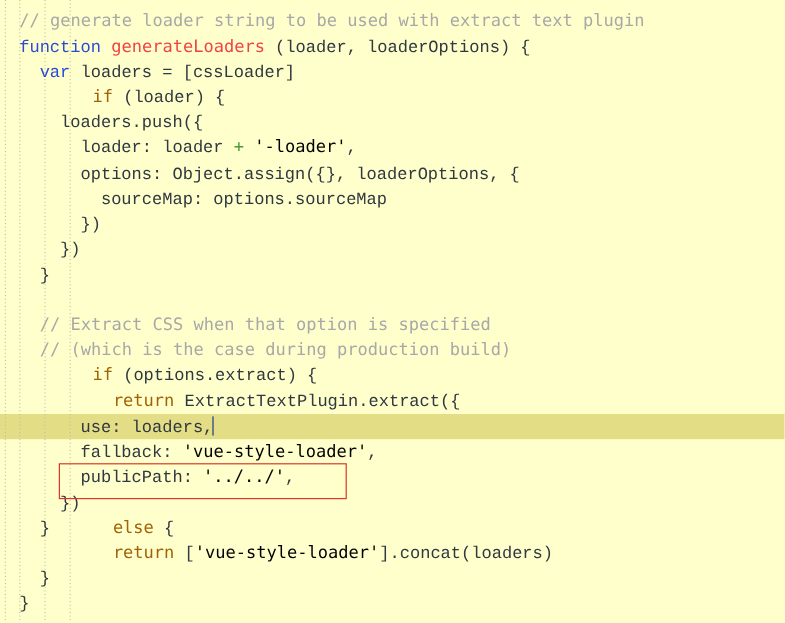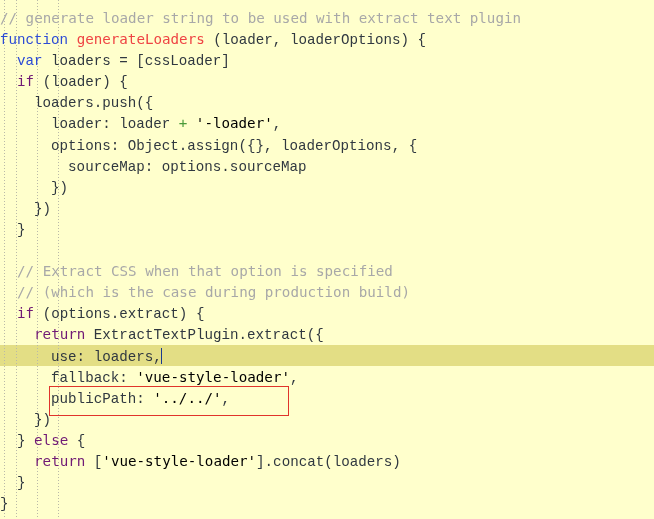--- a/index.html
+++ b/index.html
@@ -47,28 +47,28 @@
 
   #code {
     position: relative;
     z-index: 2;
     padding: 8px 0 0 0;
     margin: 0;
     white-space: pre;
   }
   .line {
     height: 21.1px;
-    padding-left: 0;
+    padding-left: 16px;
     white-space: pre;
   }
 
   
   .cmt  { color: #a8a8a8; }
   .kw   { color: #2b4ad6; font-family: Liberation Mono, monospace; }
-  .kw2  { color: #701a75; }
+  .kw2  { color: #a16207; margin-left: 44px; }
   .fn   { color: #ef4444; }
   .str  { color: #000000; }
   .op   { color: #4a9a3a; }
   .pl   { color: #303840; font-family: Liberation Mono, monospace; }
 
   
   .caret {
     display: inline-block;
     width: 1.5px;
     height: 16px;

